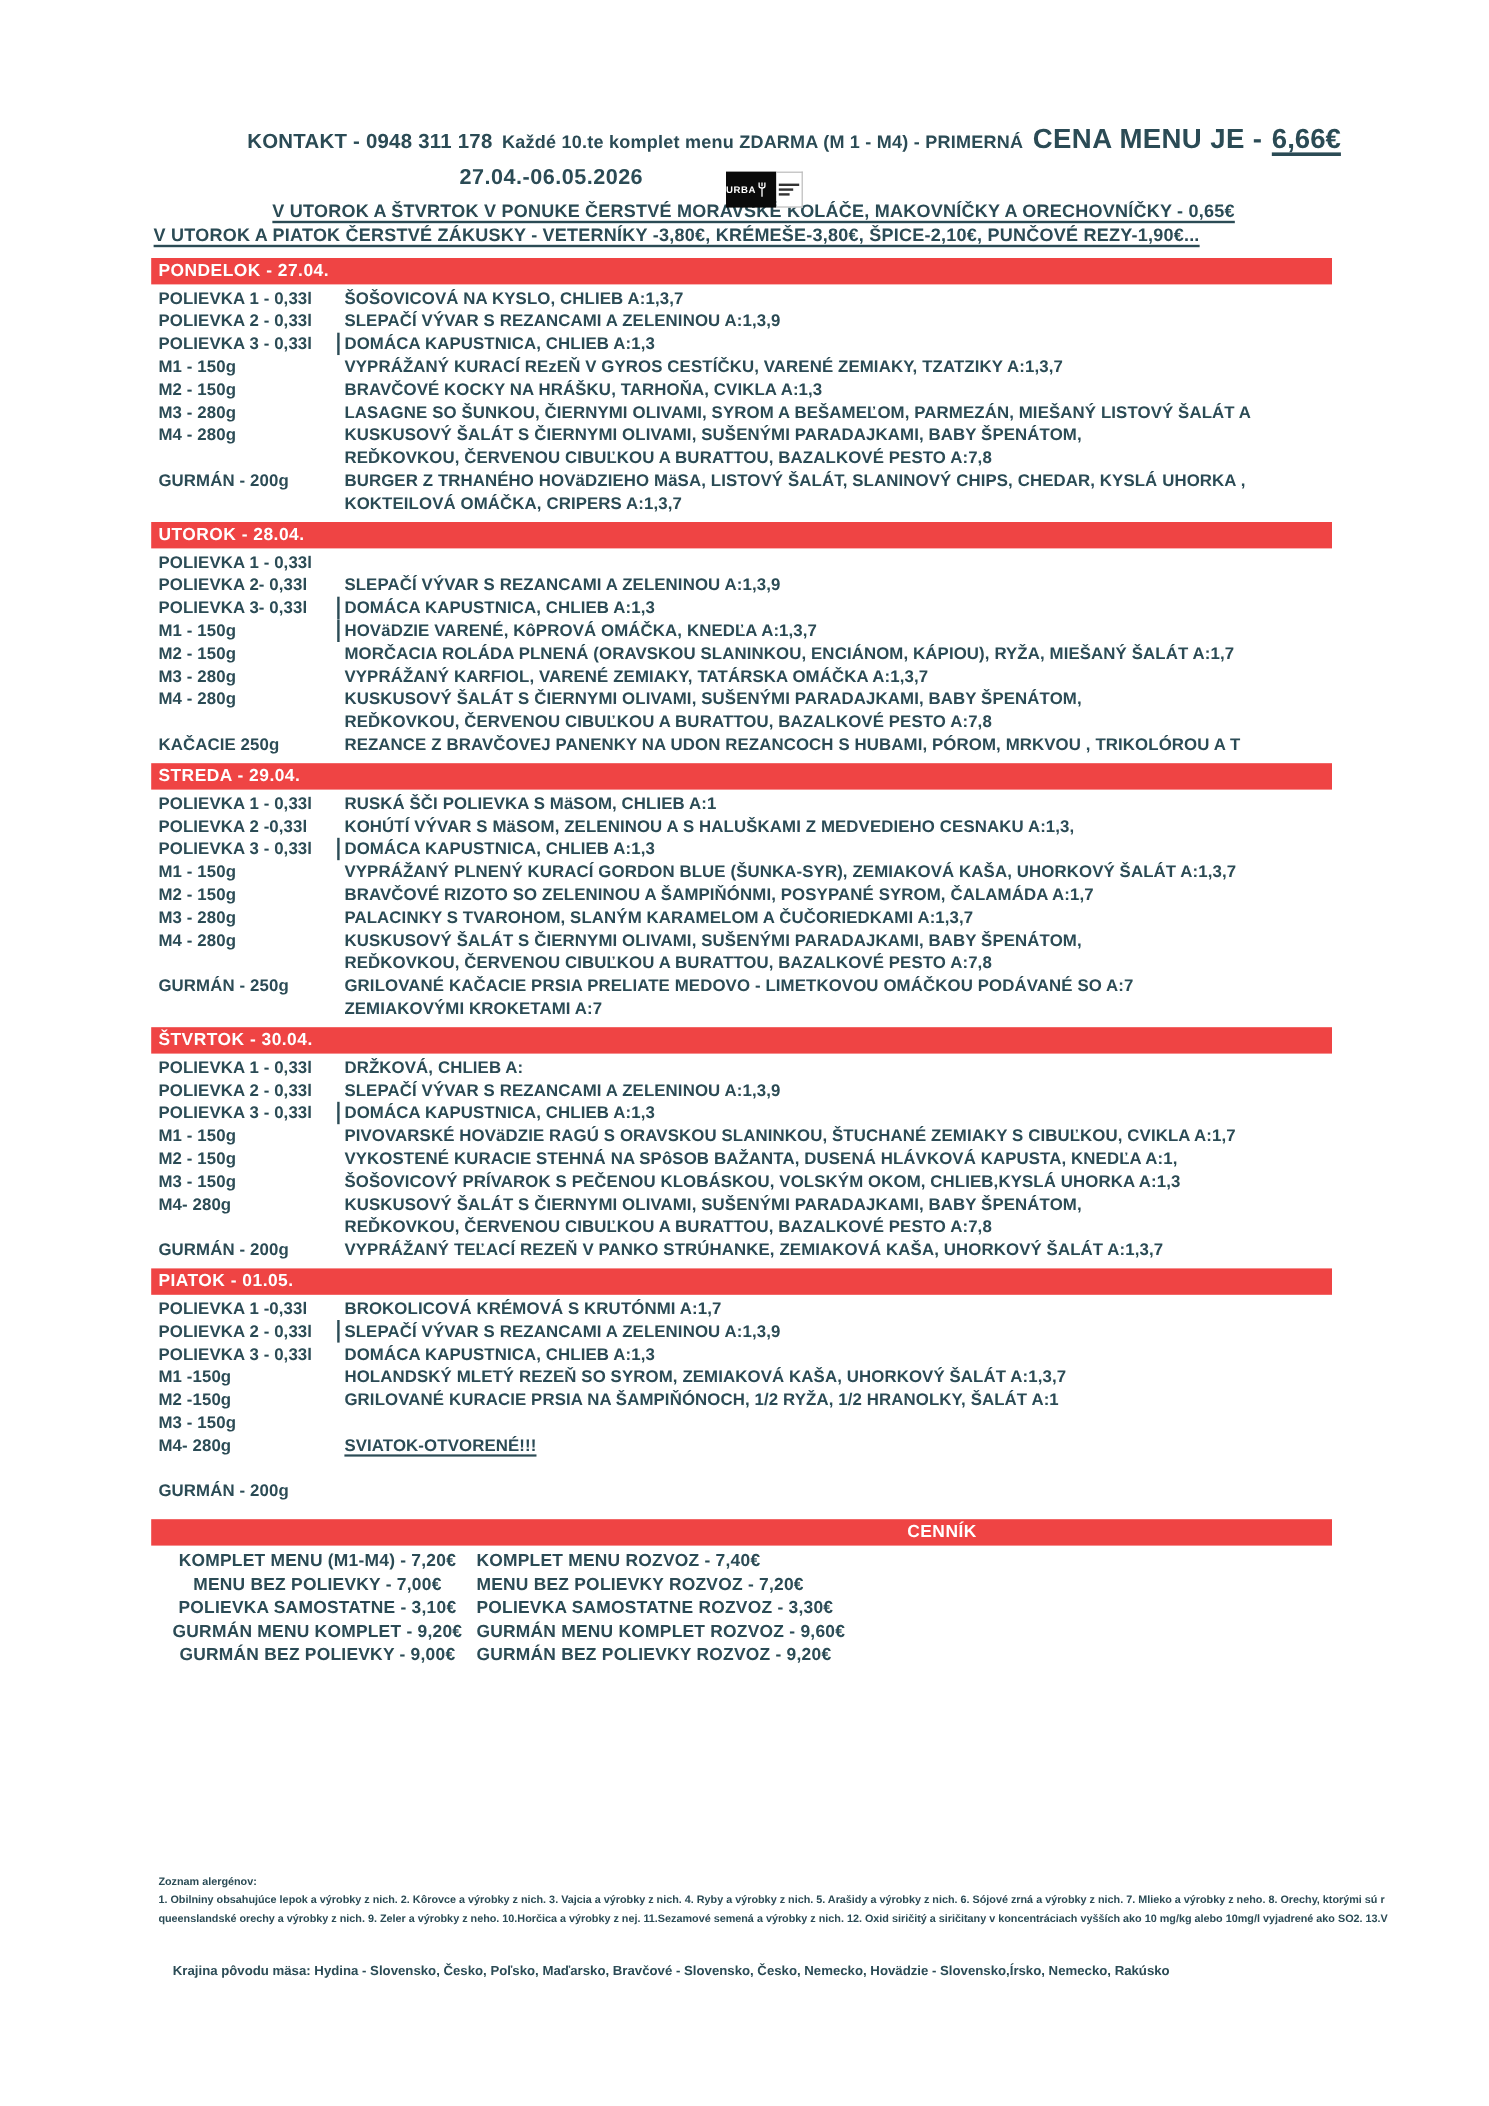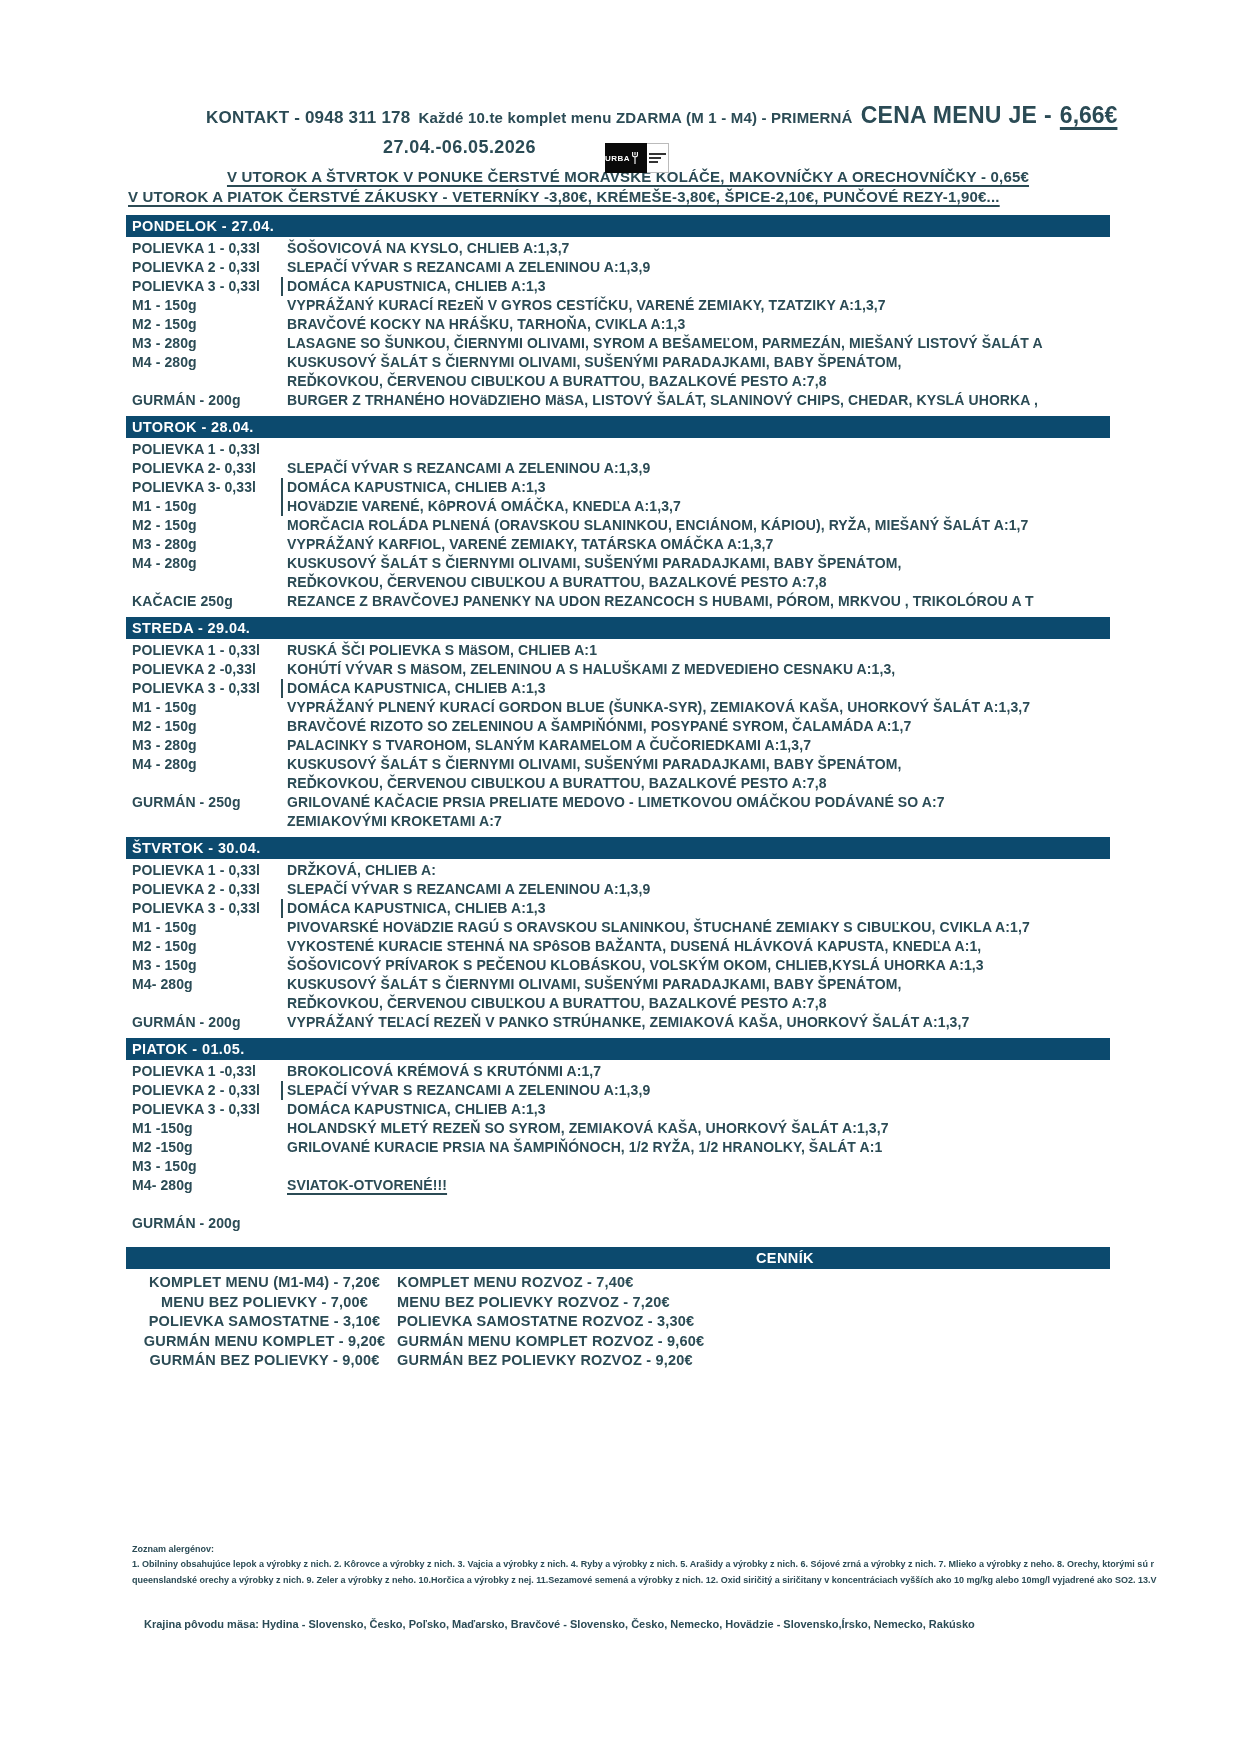--- a/index.html
+++ b/index.html
@@ -55,21 +55,21 @@
     font-size:15px;letter-spacing:.2px;
     text-decoration:underline;text-decoration-thickness:2px;text-underline-offset:3px;
     white-space:nowrap;
   }
 
   
   .days{margin-top:10px;}
   .day{margin-bottom:6px;}
   .day-bar,.cennik-bar{
     margin-left:8px;width:984px;height:22px;
-    background:#0c4a6e;color:#ffffff;
+    background:#ef4444;color:#ffffff;
     display:flex;align-items:center;
     font-size:14.5px;letter-spacing:.4px;
     padding-left:6px;box-sizing:border-box;
     margin-bottom:2px;
   }
   .day-rows{margin-left:14px;width:981px;}
   .row{display:flex;align-items:flex-start;overflow:hidden;}
   .row .label{
     flex:0 0 149px;width:149px;
     font-size:14px;line-height:19px;letter-spacing:.1px;
@@ -175,20 +175,21 @@
     <span class="desc">
                 <div class="line">KUSKUSOVÝ ŠALÁT S ČIERNYMI OLIVAMI, SUŠENÝMI PARADAJKAMI, BABY ŠPENÁTOM,</div>
                 <div class="line">REĎKOVKOU, ČERVENOU CIBUĽKOU A BURATTOU, BAZALKOVÉ PESTO A:7,8</div>
               </span>
   </div>
 
   <div class="row">
     <span class="label">GURMÁN - 200g</span>
     <span class="desc">
                 <div class="line">BURGER Z TRHANÉHO HOVäDZIEHO MäSA, LISTOVÝ ŠALÁT, SLANINOVÝ CHIPS, CHEDAR, KYSLÁ UHORKA ,</div>
+                <div class="line">KOKTEILOVÁ OMÁČKA, CRIPERS A:1,3,7</div>
               </span>
   </div>
 </div>
   </section>
 
   <section class="day">
     <div class="day-bar">
       <span class="day-title">UTOROK - 28.04.</span>
     </div>
     <div class="day-rows">

